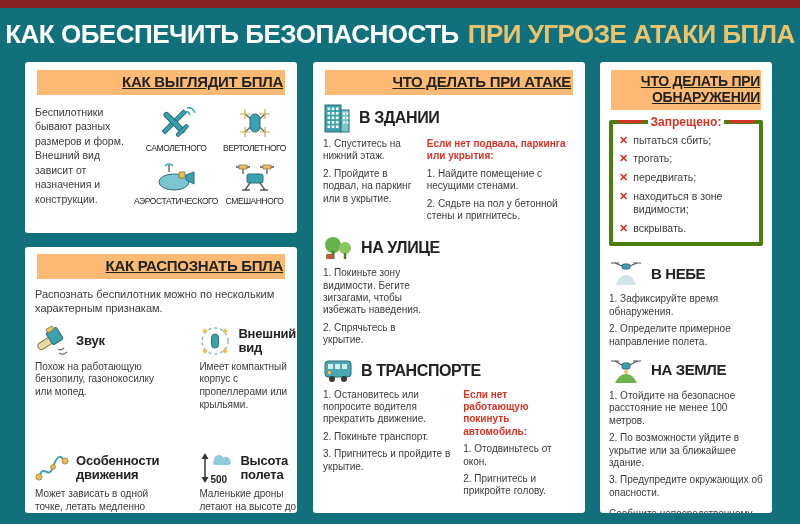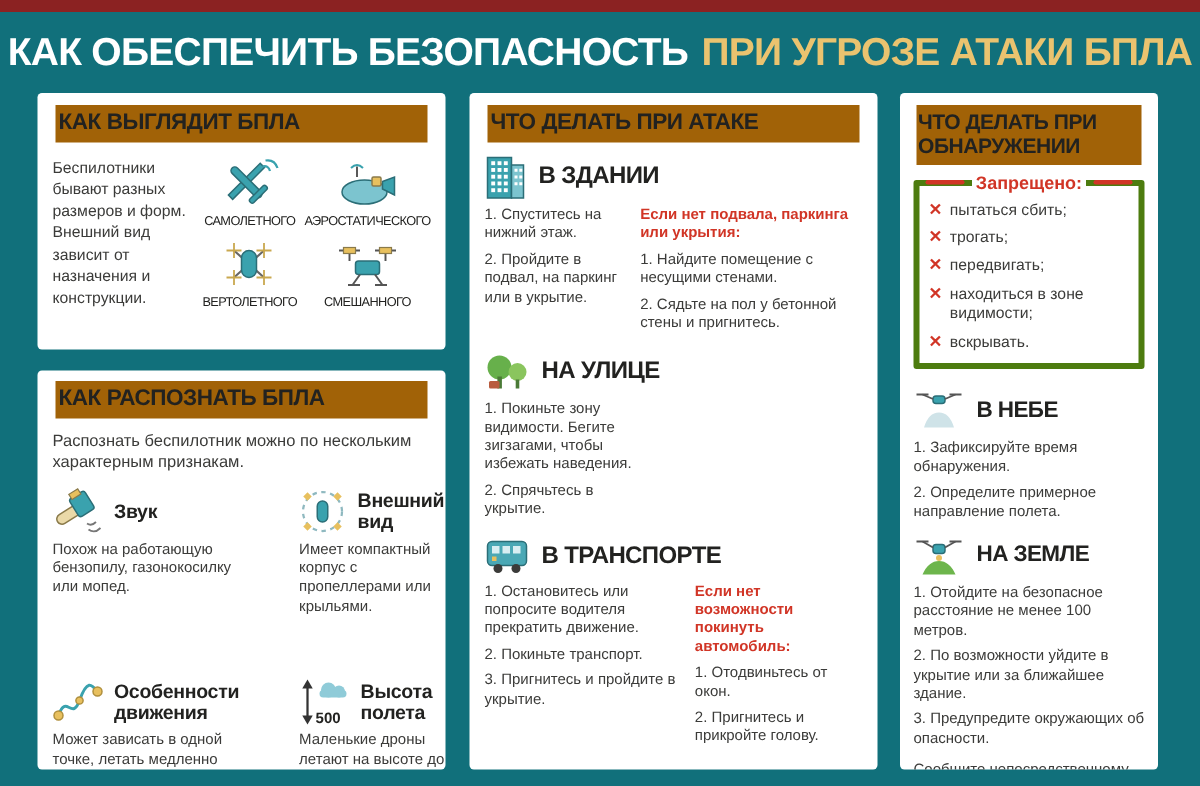--- a/index.html
+++ b/index.html
@@ -20,23 +20,23 @@
   .panel{
     position:absolute;background:#ffffff;border-radius:3px;
     box-sizing:border-box;overflow:hidden;color:#3b3b39;
   }
   .p-left1{left:25px;top:62px;width:272px;height:171px;padding:7px 10px;}
   .p-left2{left:25px;top:247px;width:272px;height:266px;padding:6px 10px;}
   .p-mid  {left:313px;top:62px;width:272px;height:451px;padding:7px 10px;}
   .p-right{left:600px;top:62px;width:172px;height:451px;padding:7px 9px;}
 
   .sec-header{
-    background:#a16207;color:#222220;font-weight:bold;text-align:left;
+    background:#fdba74;color:#222220;font-weight:bold;text-align:right;
     font-size:15px;line-height:1.13;letter-spacing:-0.3px;
-    padding:4px 2px;margin:1px 2px 8px;
+    padding:4px 2px;margin:1px 2px 8px;text-decoration:underline;
   }
   .p-right .sec-header{font-size:14px;padding:4px 1px;}
 
   
   .lp1-body{display:flex;gap:7px;}
   .lp1-intro{width:92px;font-size:10.5px;line-height:1.38;margin:2px 0 0;}
   .types-grid{flex:1;display:grid;grid-template-columns:1fr 1fr;column-gap:4px;row-gap:6px;}
   .type{display:flex;flex-direction:column;align-items:center;justify-content:flex-end;}
   .type-label{font-size:8.5px;letter-spacing:-0.4px;color:#222220;white-space:nowrap;margin-top:2px;}
 
@@ -98,47 +98,47 @@
               <rect x="17" y="4" width="5" height="27" rx="2.5"></rect>
               <rect x="12" y="27" width="15" height="3.5" rx="1.5"></rect>
             </g>
             <path d="M29 7 q4 -1 5 3 M31 3 q6 -1 8 5" stroke="#3aa2ae" stroke-width="1.5" fill="none"></path>
           </svg>
         </span>
         <span class="type-label">САМОЛЕТНОГО</span>
       </div>
       <div class="type">
         <span class="icon">
+          <svg width="38" height="36" viewBox="0 0 38 36">
+            <g stroke="#666" stroke-width="1.4">
+              <line x1="9" y1="9" x2="29" y2="27"></line>
+                <line x1="29" y1="9" x2="9" y2="27"></line>
+            </g>
+            <g stroke="#c9a84f" stroke-width="1.2">
+              <path d="M4 9 h10 M9 4 v10"></path>
+                <path d="M24 9 h10 M29 4 v10"></path>
+              <path d="M4 27 h10 M9 22 v10"></path>
+                <path d="M24 27 h10 M29 22 v10"></path>
+            </g>
+            <rect x="14" y="9" width="10" height="18" rx="5" fill="#3aa2ae" stroke="#2b6e77"></rect>
+          </svg>
+        </span>
+        <span class="type-label">ВЕРТОЛЕТНОГО</span>
+      </div>
+      <div class="type">
+        <span class="icon">
           <svg width="42" height="34" viewBox="0 0 42 34">
             <line x1="14" y1="12" x2="14" y2="5" stroke="#555" stroke-width="1.3"></line>
             <path d="M10 6 q4 -4 8 0" stroke="#3aa2ae" stroke-width="1.3" fill="none"></path>
             <ellipse cx="19" cy="22" rx="15" ry="8" fill="#7cc4cf" stroke="#2b6e77"></ellipse>
             <polygon points="31,15 39,12 39,24 31,20" fill="#3aa2ae" stroke="#2b6e77"></polygon>
             <rect x="24" y="12" width="6" height="6" rx="1" fill="#e8c05e" stroke="#8a7a4a"></rect>
           </svg>
         </span>
         <span class="type-label">АЭРОСТАТИЧЕСКОГО</span>
-      </div>
-      <div class="type">
-        <span class="icon">
-          <svg width="38" height="36" viewBox="0 0 38 36">
-            <g stroke="#666" stroke-width="1.4">
-              <line x1="9" y1="9" x2="29" y2="27"></line>
-                <line x1="29" y1="9" x2="9" y2="27"></line>
-            </g>
-            <g stroke="#c9a84f" stroke-width="1.2">
-              <path d="M4 9 h10 M9 4 v10"></path>
-                <path d="M24 9 h10 M29 4 v10"></path>
-              <path d="M4 27 h10 M9 22 v10"></path>
-                <path d="M24 27 h10 M29 22 v10"></path>
-            </g>
-            <rect x="14" y="9" width="10" height="18" rx="5" fill="#3aa2ae" stroke="#2b6e77"></rect>
-          </svg>
-        </span>
-        <span class="type-label">ВЕРТОЛЕТНОГО</span>
       </div>
       <div class="type">
         <span class="icon">
           <svg width="42" height="34" viewBox="0 0 42 34">
             <g stroke="#555" stroke-width="1.3">
               <line x1="9" y1="14" x2="9" y2="7"></line>
                 <line x1="33" y1="14" x2="33" y2="7"></line>
               <line x1="2" y1="7" x2="16" y2="7"></line>
                 <line x1="26" y1="7" x2="40" y2="7"></line>
             </g>
@@ -317,21 +317,21 @@
       </span>
       <span class="ttl">В ТРАНСПОРТЕ</span>
     </div>
     <div class="m-cols">
       <div class="c1">
         <p class="step">1. Остановитесь или попросите водителя прекратить движение.</p>
         <p class="step">2. Покиньте транспорт.</p>
         <p class="step">3. Пригнитесь и пройдите в укрытие.</p>
       </div>
       <div class="c2">
-        <p class="alt-title">Если нет возможности покинуть автомобиль:</p>
+        <p class="alt-title">Если нет работающую покинуть автомобиль:</p>
         <p class="step">1. Отодвиньтесь от окон.</p>
         <p class="step">2. Пригнитесь и прикройте голову.</p>
       </div>
     </div>
   </div>
 
 </section>
 
 <section class="panel p-right">
   <div class="sec-header">ЧТО ДЕЛАТЬ ПРИ ОБНАРУЖЕНИИ</div>

